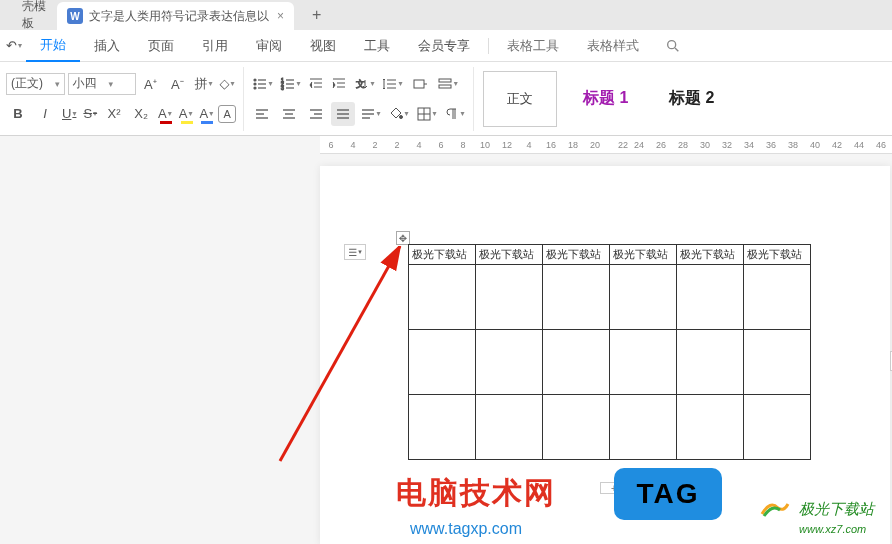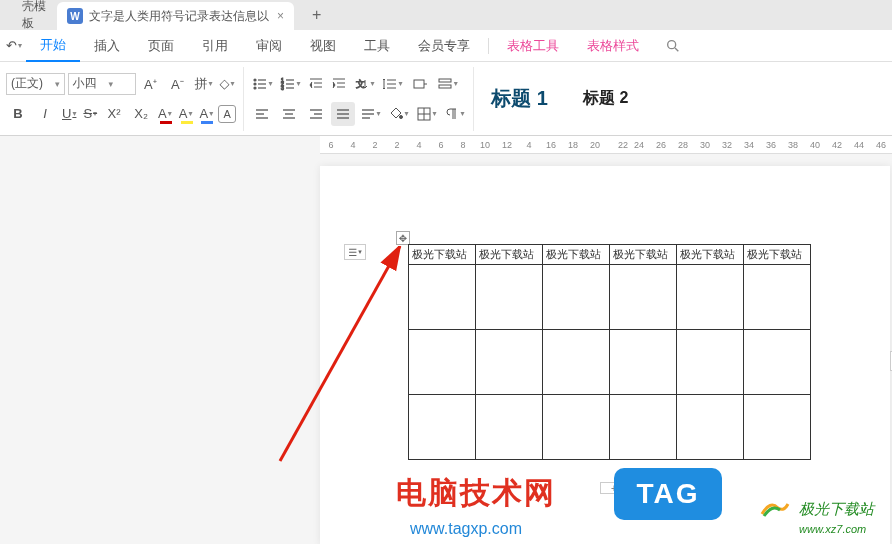--- a/index.html
+++ b/index.html
@@ -12,21 +12,21 @@
 .tab-doc-icon { width: 16px; height: 16px; background: #4a7dd1; border-radius: 3px; display: inline-flex; align-items: center; justify-content: center; color: #fff; font-size: 10px; font-weight: bold; margin-right: 6px; }
 .tab-tmpl { width: 45px; }
 .tab-close { margin-left: 8px; font-size: 12px; color: #888; }
 .tab-add { margin-left: 18px; font-size: 16px; color: #666; }
 
 
 .menu-bar { height: 32px; background: #fff; display: flex; align-items: center; padding-left: 2px; border-bottom: 1px solid #e0e0e0; }
 .menu-back { width: 24px; height: 24px; display: flex; align-items: center; justify-content: center; color: #555; }
 .menu-item { padding: 0 14px; font-size: 13px; color: #555; cursor: pointer; }
 .menu-item.active { color: #0a84ff; border-bottom: 2px solid #0a84ff; padding-bottom: 6px; margin-top: 6px; }
-.menu-item.blue { color: #ec4899; text-align: center; }
+.menu-item.blue { color: #737373; text-align: center; }
 .menu-sep { width: 1px; height: 16px; background: #ddd; margin: 0 4px; }
 .menu-search { margin-left: 8px; color: #888; }
 
 
 .toolbar { height: 74px; background: #fff; border-bottom: 1px solid #d4d4d4; display: flex; align-items: center; padding: 4px 18px 4px 0; }
 .tool-section { display: flex; flex-direction: column; height: 64px; padding: 0 6px; border-right: 1px solid #e8e8e8; gap: 6px; justify-content: center; }
 .tool-row { display: flex; align-items: center; gap: 3px; }
 .tool-btn { width: 24px; height: 24px; display: inline-flex; align-items: center; justify-content: center; font-size: 13px; color: #555; cursor: pointer; border-radius: 3px; }
 .tool-btn.wide { width: auto; padding: 0 2px; }
 .tool-dd { font-size: 8px; color: #888; margin-left: 1px; }
@@ -50,21 +50,21 @@
 .doc-table { position: absolute; top: 78px; left: 88px; border-collapse: collapse; }
 .doc-table td { border: 1px solid #333; width: 67px; height: 65px; font-size: 11px; vertical-align: top; padding: 2px 3px; color: #333; }
 .doc-table .hdr td { height: 18px; }
 
 
 .arrow-svg { position: absolute; top: 110px; left: 30px; width: 400px; height: 250px; pointer-events: none; }
 
 
 .wm1 { position: absolute; bottom: 32px; left: 396px; font-size: 30px; font-weight: bold; color: #e03020; letter-spacing: 2px; }
 .wm1-url { position: absolute; bottom: 8px; left: 410px; font-size: 16px; color: #2388d8; }
-.tag-badge { position: absolute; bottom: 26px; left: 614px; width: 108px; height: 52px; background: #1f8de0; border-radius: 10px; color: #ffffff; font-size: 28px; font-weight: bold; display: flex; align-items: center; justify-content: center; letter-spacing: 2px; }
+.tag-badge { position: absolute; bottom: 26px; left: 614px; width: 108px; height: 52px; background: #1f8de0; border-radius: 10px; color: #000000; font-size: 28px; font-weight: bold; display: flex; align-items: center; justify-content: center; letter-spacing: 2px; }
 .wm2 { position: absolute; bottom: 10px; right: 18px; font-size: 15px; color: #228b22; font-style: italic; }
 .wm2-icon { position: absolute; bottom: 28px; right: 102px; width: 30px; height: 20px; }
 </style>
 </head>
 <body>
 
 <div class="tab-bar">
   <div class="tab tab-tmpl">
     <span>壳模板</span>
   </div>
@@ -279,21 +279,22 @@
       <span class="tool-btn wide">
           <svg class="svg-ico" viewBox="0 0 16 16" fill="none" stroke="#555">
             <path d="M6 3 L12 3 M9 3 L9 13 M11 3 L11 13 M6 3 Q3 3 3 6 Q3 9 6 9"></path>
           </svg>
           <span class="tool-dd">▾</span>
         </span>
     </div>
   </div>
 
   <div class="tool-section" style="border-right:none;flex-direction:row;align-items:center">
-    <div class="style-box" style="border:none;font-weight:bold;font-size:20px;color:#0c4a6e">标题 1</div>
+    <div class="style-box">正文</div>
+    <div class="style-box" style="border:none;font-weight:bold;font-size:16px;color:#a21caf">标题 1</div>
     <div class="style-box" style="border:none;font-weight:bold;font-size:16px;color:#222">标题 2</div>
   </div>
 </div>
 
 <div class="content-area">
   <div class="ruler-h" id="ruler">
       <span style="display: inline-block; width: 22px; text-align: center;">6</span>
       <span style="display: inline-block; width: 22px; text-align: center;">4</span>
       <span style="display: inline-block; width: 22px; text-align: center;">2</span>
       <span style="display: inline-block; width: 22px; text-align: center;">2</span>

